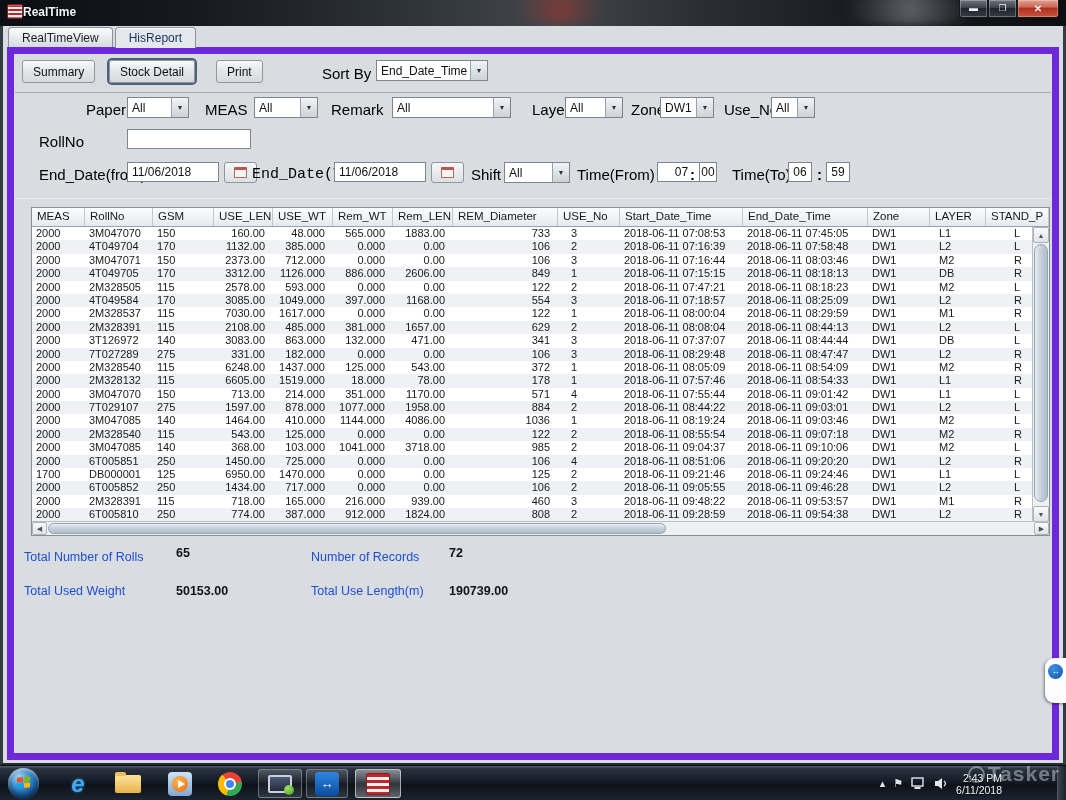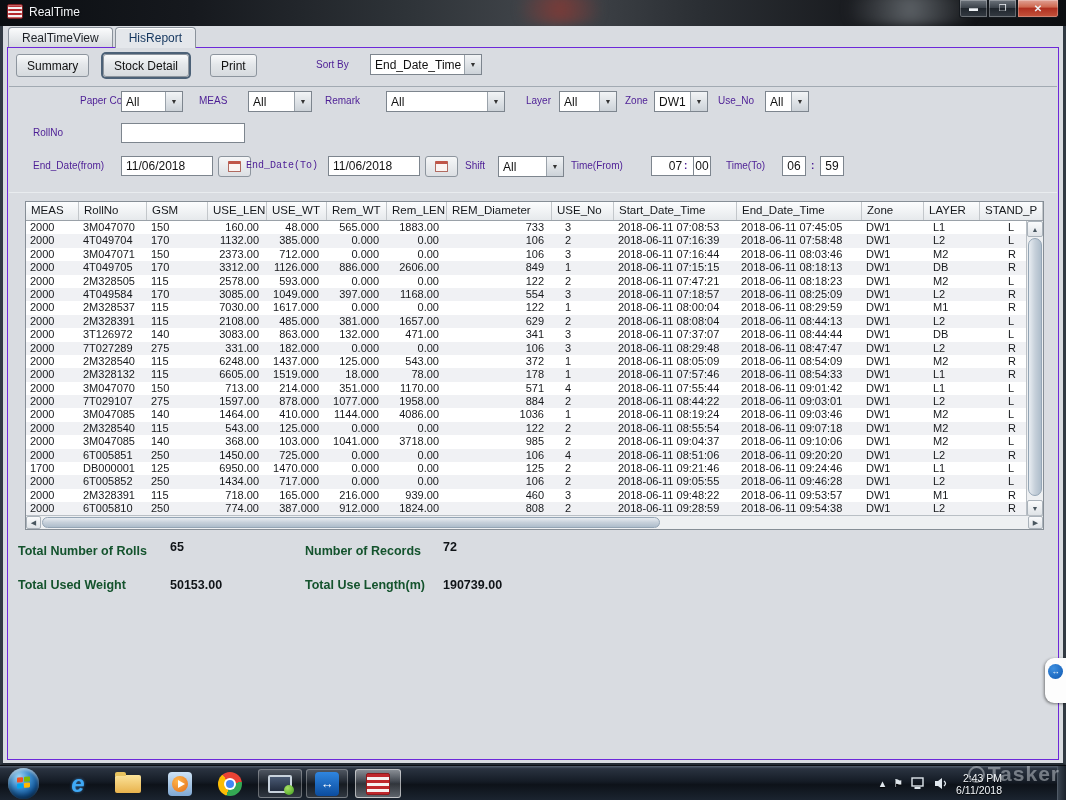--- a/index.html
+++ b/index.html
@@ -8,21 +8,21 @@
   .screen { position:absolute; inset:0; }
 
   
   .titlebar { position:absolute; left:0; top:0; width:1066px; height:26px;
     background:linear-gradient(90deg,#0b0e12 0%,#16191e 18%,#2e3338 38%,#43474c 52%,#2a2e33 66%,#17191d 82%,#0c0e11 100%);
     overflow:hidden; }
   .titlebar .blob1 { position:absolute; left:500px; top:-6px; width:120px; height:30px; border-radius:50%;
     background:radial-gradient(circle,#7a3b38 0%,rgba(122,59,56,0) 70%); filter:blur(4px); }
   .blob2 { position:absolute; left:820px; top:-8px; width:180px; height:34px; border-radius:50%;
     background:radial-gradient(circle,#5c6166 0%,rgba(92,97,102,0) 70%); filter:blur(5px); }
-  .title-left { position:absolute; left:7px; top:4px; display:flex; align-items:center; gap:6px; z-index:2; }
+  .title-left { position:absolute; left:7px; top:4px; display:flex; align-items:center; z-index:2;font-weight:bold; }
   .app-logo { width:16px; height:15px; border:1px solid #7d1f22; background:
     repeating-linear-gradient(180deg,#b5262b 0 2px,#f4eff0 2px 4px); border-radius:2px;
     box-shadow:inset 0 0 2px #fff; }
   .title-text { color:#f2f5f8; font-size:12px; text-shadow:0 1px 2px #000; }
   .winbtns { position:absolute; right:7px; top:0; display:flex; z-index:2; }
   .wbtn { width:29px; height:18px; border:1px solid #14181d; border-top:none;
     background:linear-gradient(#6d747c 0%,#3c434b 45%,#20262d 50%,#343b43 100%);
     color:#eef2f6; font-size:9px; text-align:center; line-height:17px;
     box-shadow:inset 0 0 0 1px rgba(255,255,255,.28); }
   .wbtn.min { border-radius:0 0 0 3px; }
@@ -32,28 +32,28 @@
   
   .window-body { position:absolute; left:0; top:26px; width:1066px; height:739px;
     background:#d9dce1; border-left:3px solid #323a43; border-right:3px solid #323a43;
     border-bottom:2px solid #232a32; }
   .tabbar { position:absolute; left:5px; top:1px; height:21px; display:flex; z-index:3; }
   .tab { border:1px solid #8a929b; border-bottom:none; border-radius:4px 4px 0 0;
     background:linear-gradient(#fbfcfd,#d6dade); padding:3px 13px 0 13px; font-size:12px;
     color:#1d2126; margin-right:2px; height:20px; }
   .tab.selected { background:#e4e7eb; color:#14365e; height:21px; box-shadow:inset 0 1px 0 #fff; }
   .content { position:absolute; left:4px; right:4px; top:21px; bottom:3px;
-    border:1px solid #6d28d9; background:#d9dce1; }
+    border:7px solid #6d28d9; background:#d9dce1; }
 
   
   .btn { position:absolute; height:23px; border:1px solid #8d959e; border-radius:3px;
     background:linear-gradient(#f9fafb,#e4e7ea 45%,#d6dade); font-size:12px; color:#111;
     display:flex; align-items:center; justify-content:center; padding:0 10px; }
   .btn.focused { box-shadow:0 0 0 2px rgba(40,66,92,.8); }
-  .label { position:absolute; font-size:10px; color:#4c1d95; white-space:nowrap;text-align:right; }
+  .label { position:absolute; font-size:15px; color:#000000; white-space:nowrap;text-align:right; }
   .combo { position:absolute; height:21px; border:1px solid #7d858e; background:#fff;
     display:flex; align-items:center; font-size:12px; }
   .combo .cv { flex:1; padding:0 4px; overflow:hidden; white-space:nowrap; color:#111; }
   .combo .ca { width:17px; height:100%; border-left:1px solid #9aa2aa;
     background:linear-gradient(#f2f4f6,#ccd2d8); display:flex; align-items:center; justify-content:center;
     font-size:7px; color:#333; }
   .field { position:absolute; height:20px; border:1px solid #7d858e; background:#fff;
     font-size:12px; color:#111; display:flex; align-items:center; padding:0 4px; }
   .calbtn { position:absolute; height:21px; width:33px; border:1px solid #8d959e; border-radius:3px;
     background:linear-gradient(#f6f7f8,#dcdfe3); display:flex; align-items:center; justify-content:center; }
@@ -88,21 +88,21 @@
     background:linear-gradient(90deg,#e8edf2,#c6d0da 50%,#aebdcb); border:1px solid #94a5b5; }
   .hscroll { position:absolute; left:0; bottom:0; width:1017px; height:14px;
     background:#eef0f2; border-top:1px solid #b9bfc5; }
   .hbtn { position:absolute; top:0; width:15px; height:13px;
     background:linear-gradient(#fafbfc,#dfe3e7); border:1px solid #aab2ba; border-radius:2px;
     font-size:7px; color:#49565f; text-align:center; line-height:12px; }
   .hthumb { position:absolute; left:16px; top:1px; width:618px; height:11px; border-radius:6px;
     background:linear-gradient(#e8edf2,#c6d0da 50%,#aebdcb); border:1px solid #94a5b5; }
 
   
-  .sum-label { position:absolute; font-size:12.5px; font-weight:bold; color:#14532d; white-space:nowrap; }
+  .sum-label { position:absolute; font-size:12.5px; font-weight:normal; color:#1d4ed8; white-space:nowrap; }
   .sum-val { position:absolute; font-size:12.5px; font-weight:bold; color:#101418; white-space:nowrap; }
 
   
   .tv-tab { position:absolute; right:0; top:658px; width:21px; height:45px; background:#fdfdfd;
     border-radius:9px 0 0 9px; box-shadow:-1px 1px 3px rgba(0,0,0,.45); z-index:6;
     display:flex; align-items:flex-start; justify-content:center; padding-top:6px; }
   .tv-dot { width:15px; height:15px; border-radius:50%; background:radial-gradient(circle at 35% 30%,#3d8fe0,#0e57b0);
     color:#fff; font-size:8px; line-height:15px; text-align:center; font-weight:bold; }
 
   

